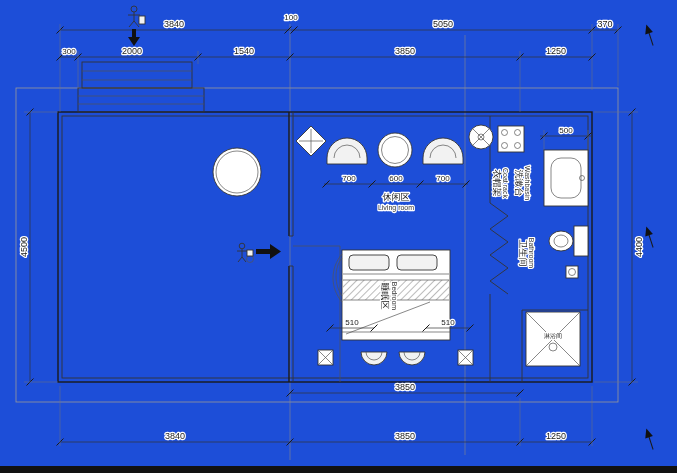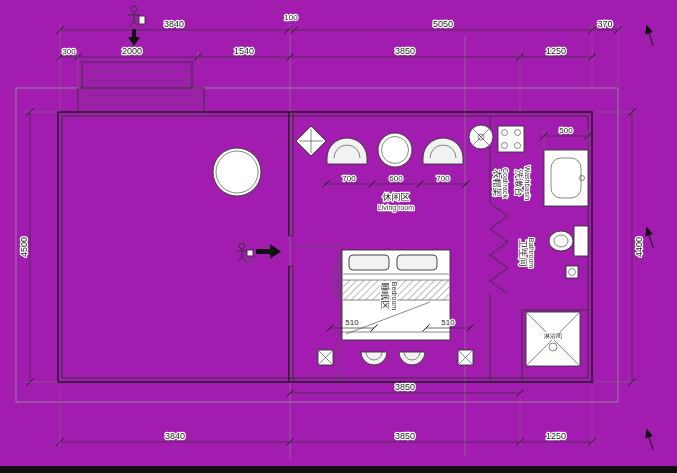--- a/index.html
+++ b/index.html
@@ -1,16 +1,16 @@
 <!DOCTYPE html>
 <html><head>
 <meta charset="utf-8">
 <style>
   html,body{margin:0;padding:0;background:#fff;}
-  #stage{position:relative;width:677px;height:473px;background:#a21caf;outline:1px solid #d8d8d8;overflow:hidden;
+  #stage{position:relative;width:677px;height:473px;background:#1d4ed8;outline:1px solid #d8d8d8;overflow:hidden;
          font-family:"Liberation Sans","DejaVu Sans",sans-serif;}
   svg{display:block;}
   .wall{fill:none;stroke:#1a1a1a;stroke-width:1.4;}
   .thin{fill:none;stroke:#333;stroke-width:0.9;}
   .xthin{fill:none;stroke:#555;stroke-width:0.7;}
   .pline{fill:none;stroke:#9a9a9a;stroke-width:0.8;}
   .grid{stroke:#8b8b8b;stroke-width:0.6;}
   .dl{stroke:#333;stroke-width:0.7;}
   .tk{stroke:#1a1a1a;stroke-width:1;}
   .wl{stroke:#777;stroke-width:0.5;}

